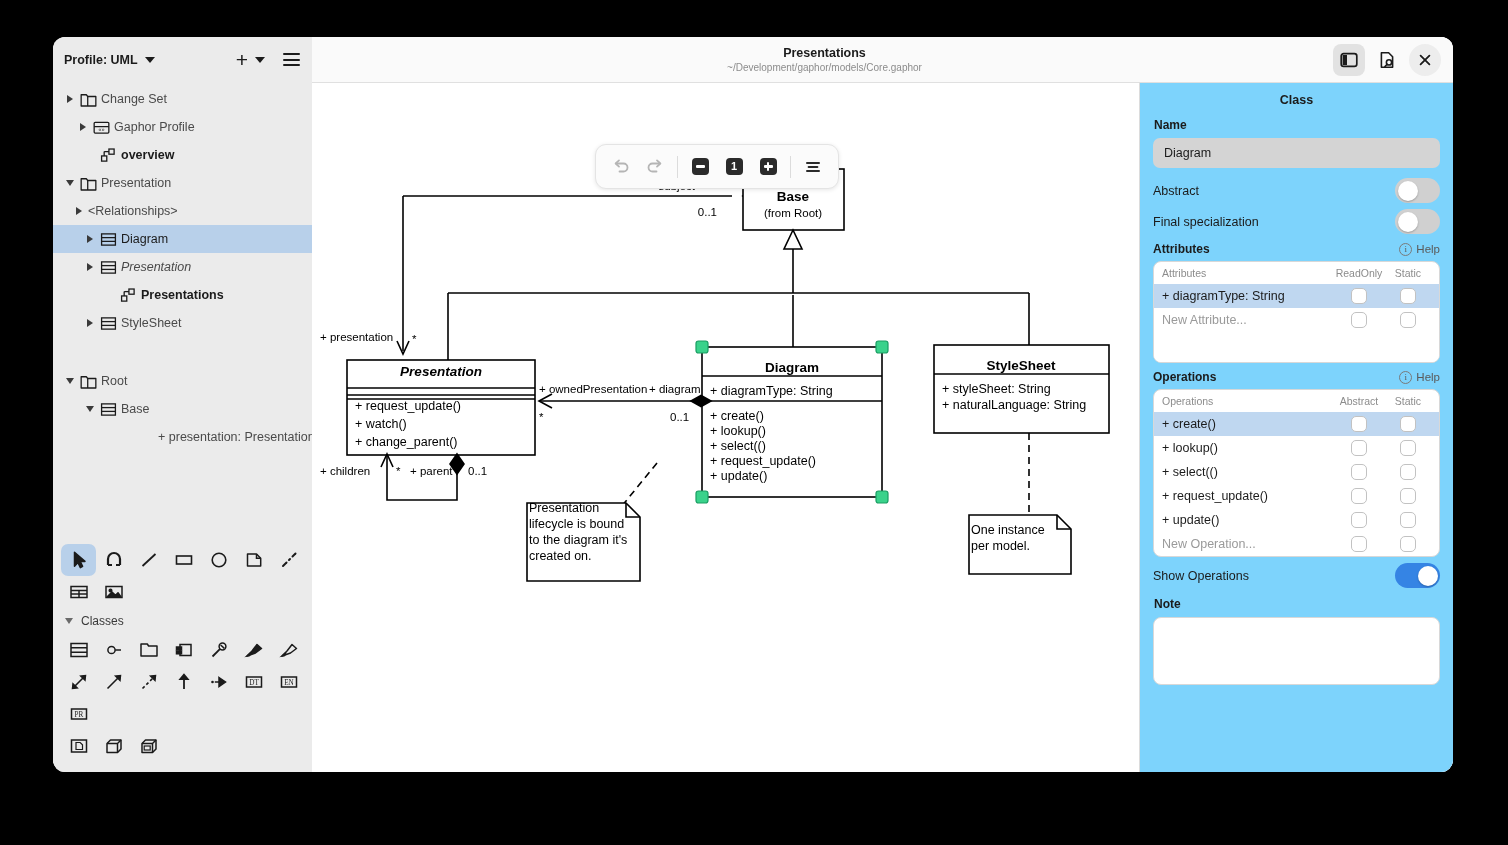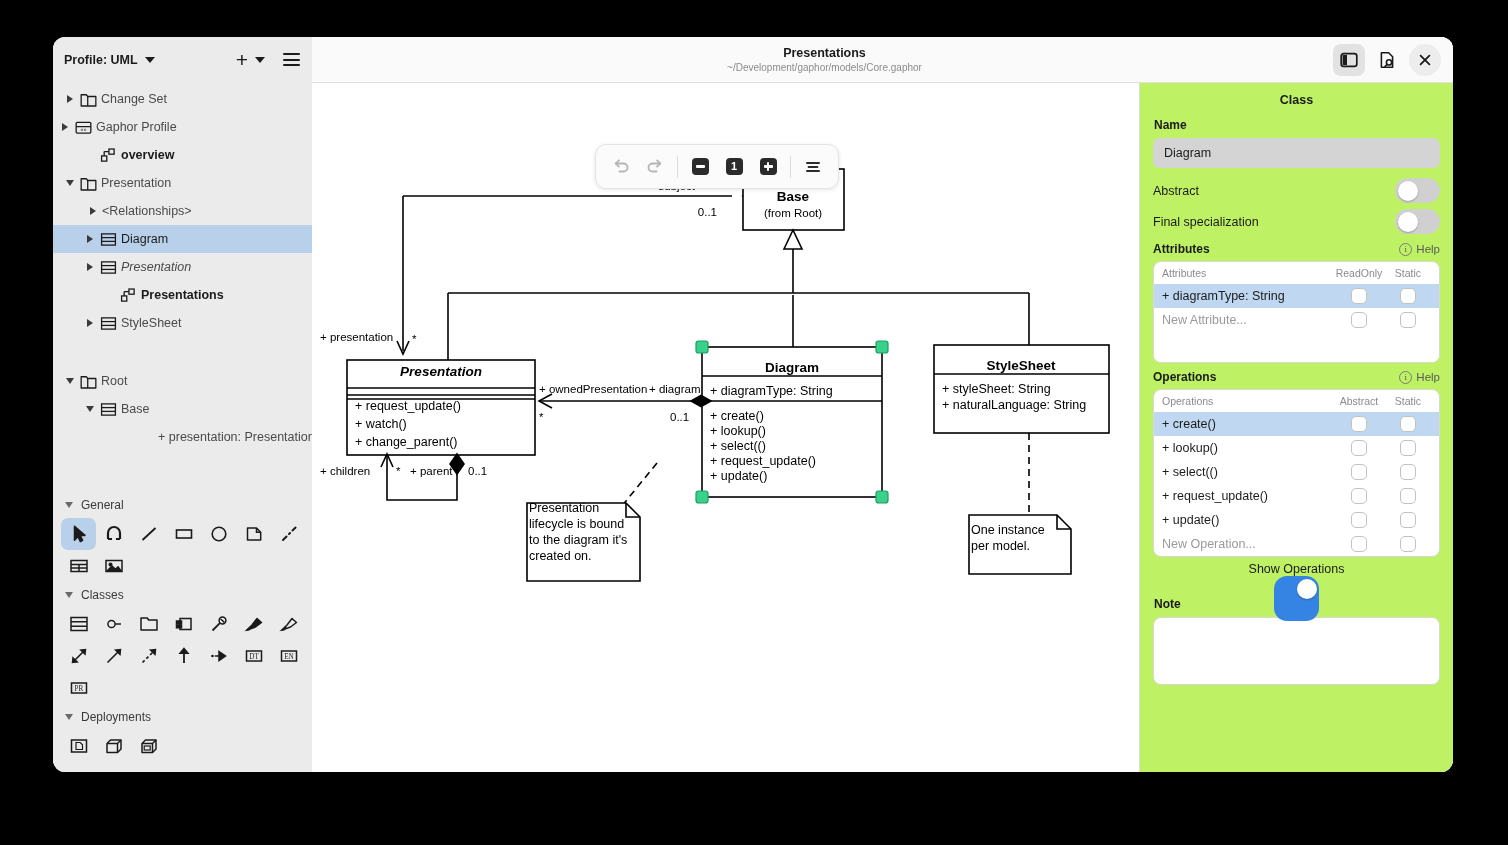--- a/index.html
+++ b/index.html
@@ -158,21 +158,21 @@
   }
   .zsq .bar { width:9px; height:2.5px; background:#fff; border-radius:1px; }
   .zsq .plusv { position:absolute; width:2.5px; height:9px; background:#fff; border-radius:1px;}
 
   
   #diagram-svg { position:absolute; left:0; top:0; }
 
   
   #props {
     width: 314px; flex: 0 0 314px;
-    background: #bef264;
+    background: #7dd3fc;
     border-left: 1px solid #dcdcdc;
     border-top: 1px solid #e0e0e0;
     padding: 10px 13px 16px 13px;
     overflow: hidden;
   }
   #props-title {
     text-align:center; font-size:12.5px; font-weight:bold; color:#1b1b1b;
     margin-bottom: 11px;
   }
   .p-label { font-size:12px; color:#1b1b1b; font-weight:bold; margin: 0 0 6px 1px; }
@@ -270,21 +270,21 @@
             <span class="tri"></span>
           </span>
           <span class="ticon">
             <svg width="19" height="19" viewBox="0 0 22 22">
               <path fill="none" stroke="#1b1b1b" stroke-width="1.5" d="M2.5 5.5h6l1.6 2h9.4v11H2.5z" stroke-linejoin="round"></path>
               <line fill="none" stroke="#1b1b1b" stroke-width="1.5" x1="10.1" y1="7.5" x2="10.1" y2="18.5"></line>
             </svg>
           </span>
           <span class="tree-label plain">Change Set</span>
         </div>
-        <div class="tree-row" style="padding-left: 4px;">
+        <div class="tree-row" style="padding-left: 22px;">
           <span class="tw">
             <span class="tri"></span>
           </span>
           <span class="ticon">
             <svg width="19" height="19" viewBox="0 0 22 22">
               <rect fill="none" stroke="#1b1b1b" stroke-width="1.5" x="2.5" y="5" width="17" height="12.5" rx="1.2"></rect>
               <line fill="none" stroke="#1b1b1b" stroke-width="1.5" x1="2.5" y1="10" x2="19.5" y2="10"></line>
               <text x="11" y="15.6" font-size="7.5" font-family="Liberation Serif, serif" fill="#1b1b1b" text-anchor="middle">«»</text>
             </svg>
           </span>
@@ -307,21 +307,21 @@
             <span class="tri open"></span>
           </span>
           <span class="ticon">
             <svg width="19" height="19" viewBox="0 0 22 22">
               <path fill="none" stroke="#1b1b1b" stroke-width="1.5" d="M2.5 5.5h6l1.6 2h9.4v11H2.5z" stroke-linejoin="round"></path>
               <line fill="none" stroke="#1b1b1b" stroke-width="1.5" x1="10.1" y1="7.5" x2="10.1" y2="18.5"></line>
             </svg>
           </span>
           <span class="tree-label plain">Presentation</span>
         </div>
-        <div class="tree-row" style="padding-left: 32px; align-items: center;">
+        <div class="tree-row" style="padding-left: 18px; align-items: center;">
           <span class="tw">
             <span class="tri"></span>
           </span>
           <span class="ticon" style="flex: 0 0 0px; width: 0px;"></span>
           <span class="tree-label plain">&lt;Relationships&gt;</span>
         </div>
         <div class="tree-row selected" style="padding-left: 29px;">
           <span class="tw">
             <span class="tri"></span>
           </span>
@@ -398,24 +398,20 @@
           <span class="tree-label plain">Base</span>
         </div>
         <div class="tree-row" style="padding-left: 88px;">
           <span class="tw"></span>
           <span class="ticon" style="flex: 0 0 0px; width: 0px;"></span>
           <span class="tree-label plain">+ presentation: Presentation[*]</span>
         </div>
       </div>
 
     <div id="toolbox">
-        <div class="tb-group-hdr">
-          <span class="tri open"></span>
-          <span>General</span>
-        </div>
         <div class="tb-row">
           <div class="tb-item active">
             <svg width="22" height="22" viewBox="0 0 22 22">
               <path fill="#1b1b1b" stroke="#1b1b1b" stroke-width="1.5" d="M6.5 3.2 L6.5 17.2 L10 13.6 L12.4 18.6 L14.6 17.4 L12.3 12.6 L17 12.4 z" stroke-linejoin="round"></path>
             </svg>
           </div>
           <div class="tb-item">
             <svg width="22" height="22" viewBox="0 0 22 22">
               <path fill="none" stroke="#1b1b1b" stroke-width="2.2" d="M5 16 V10 a6 6 0 0 1 12 0 V16"></path>
               <line fill="none" stroke="#1b1b1b" stroke-width="2.2" x1="5" y1="16" x2="9" y2="16"></line>
@@ -564,24 +560,20 @@
             </svg>
           </div>
         </div>
         <div class="tb-row">
           <div class="tb-item">
             <svg width="22" height="22" viewBox="0 0 22 22">
               <rect fill="none" stroke="#1b1b1b" stroke-width="1.5" x="3.5" y="6" width="15" height="10"></rect>
               <text x="11" y="13.6" font-size="7.2" font-family="Liberation Serif, serif" fill="#1b1b1b" text-anchor="middle">PR</text>
             </svg>
           </div>
-        </div>
-        <div class="tb-group-hdr">
-          <span class="tri open"></span>
-          <span>Deployments</span>
         </div>
         <div class="tb-row">
           <div class="tb-item">
             <svg width="22" height="22" viewBox="0 0 22 22">
               <rect fill="none" stroke="#1b1b1b" stroke-width="1.5" x="3.5" y="5" width="15" height="12"></rect>
               <path fill="none" stroke="#1b1b1b" stroke-width="1.2" d="M8 7.5h4.2l2.3 2.3V14.5H8z"></path>
             </svg>
           </div>
           <div class="tb-item">
             <svg width="22" height="22" viewBox="0 0 22 22">
@@ -901,21 +893,21 @@
                 <span class="c2">
                   <span class="chk"></span>
                 </span>
                 <span class="c3">
                   <span class="chk"></span>
                 </span>
               </div>
             </div>
         </div>
 
-        <div class="switch-row" style="margin-top:5px;flex-direction:column;">
+        <div class="switch-row" style="margin-top:5px;">
           <span class="sl">Show Operations</span>
           <span class="toggle on">
               <span class="knob"></span>
             </span>
         </div>
 
         <div class="p-label" style="margin-top:8px;">Note</div>
         <div id="note-box"></div>
       </div>
     </div>

